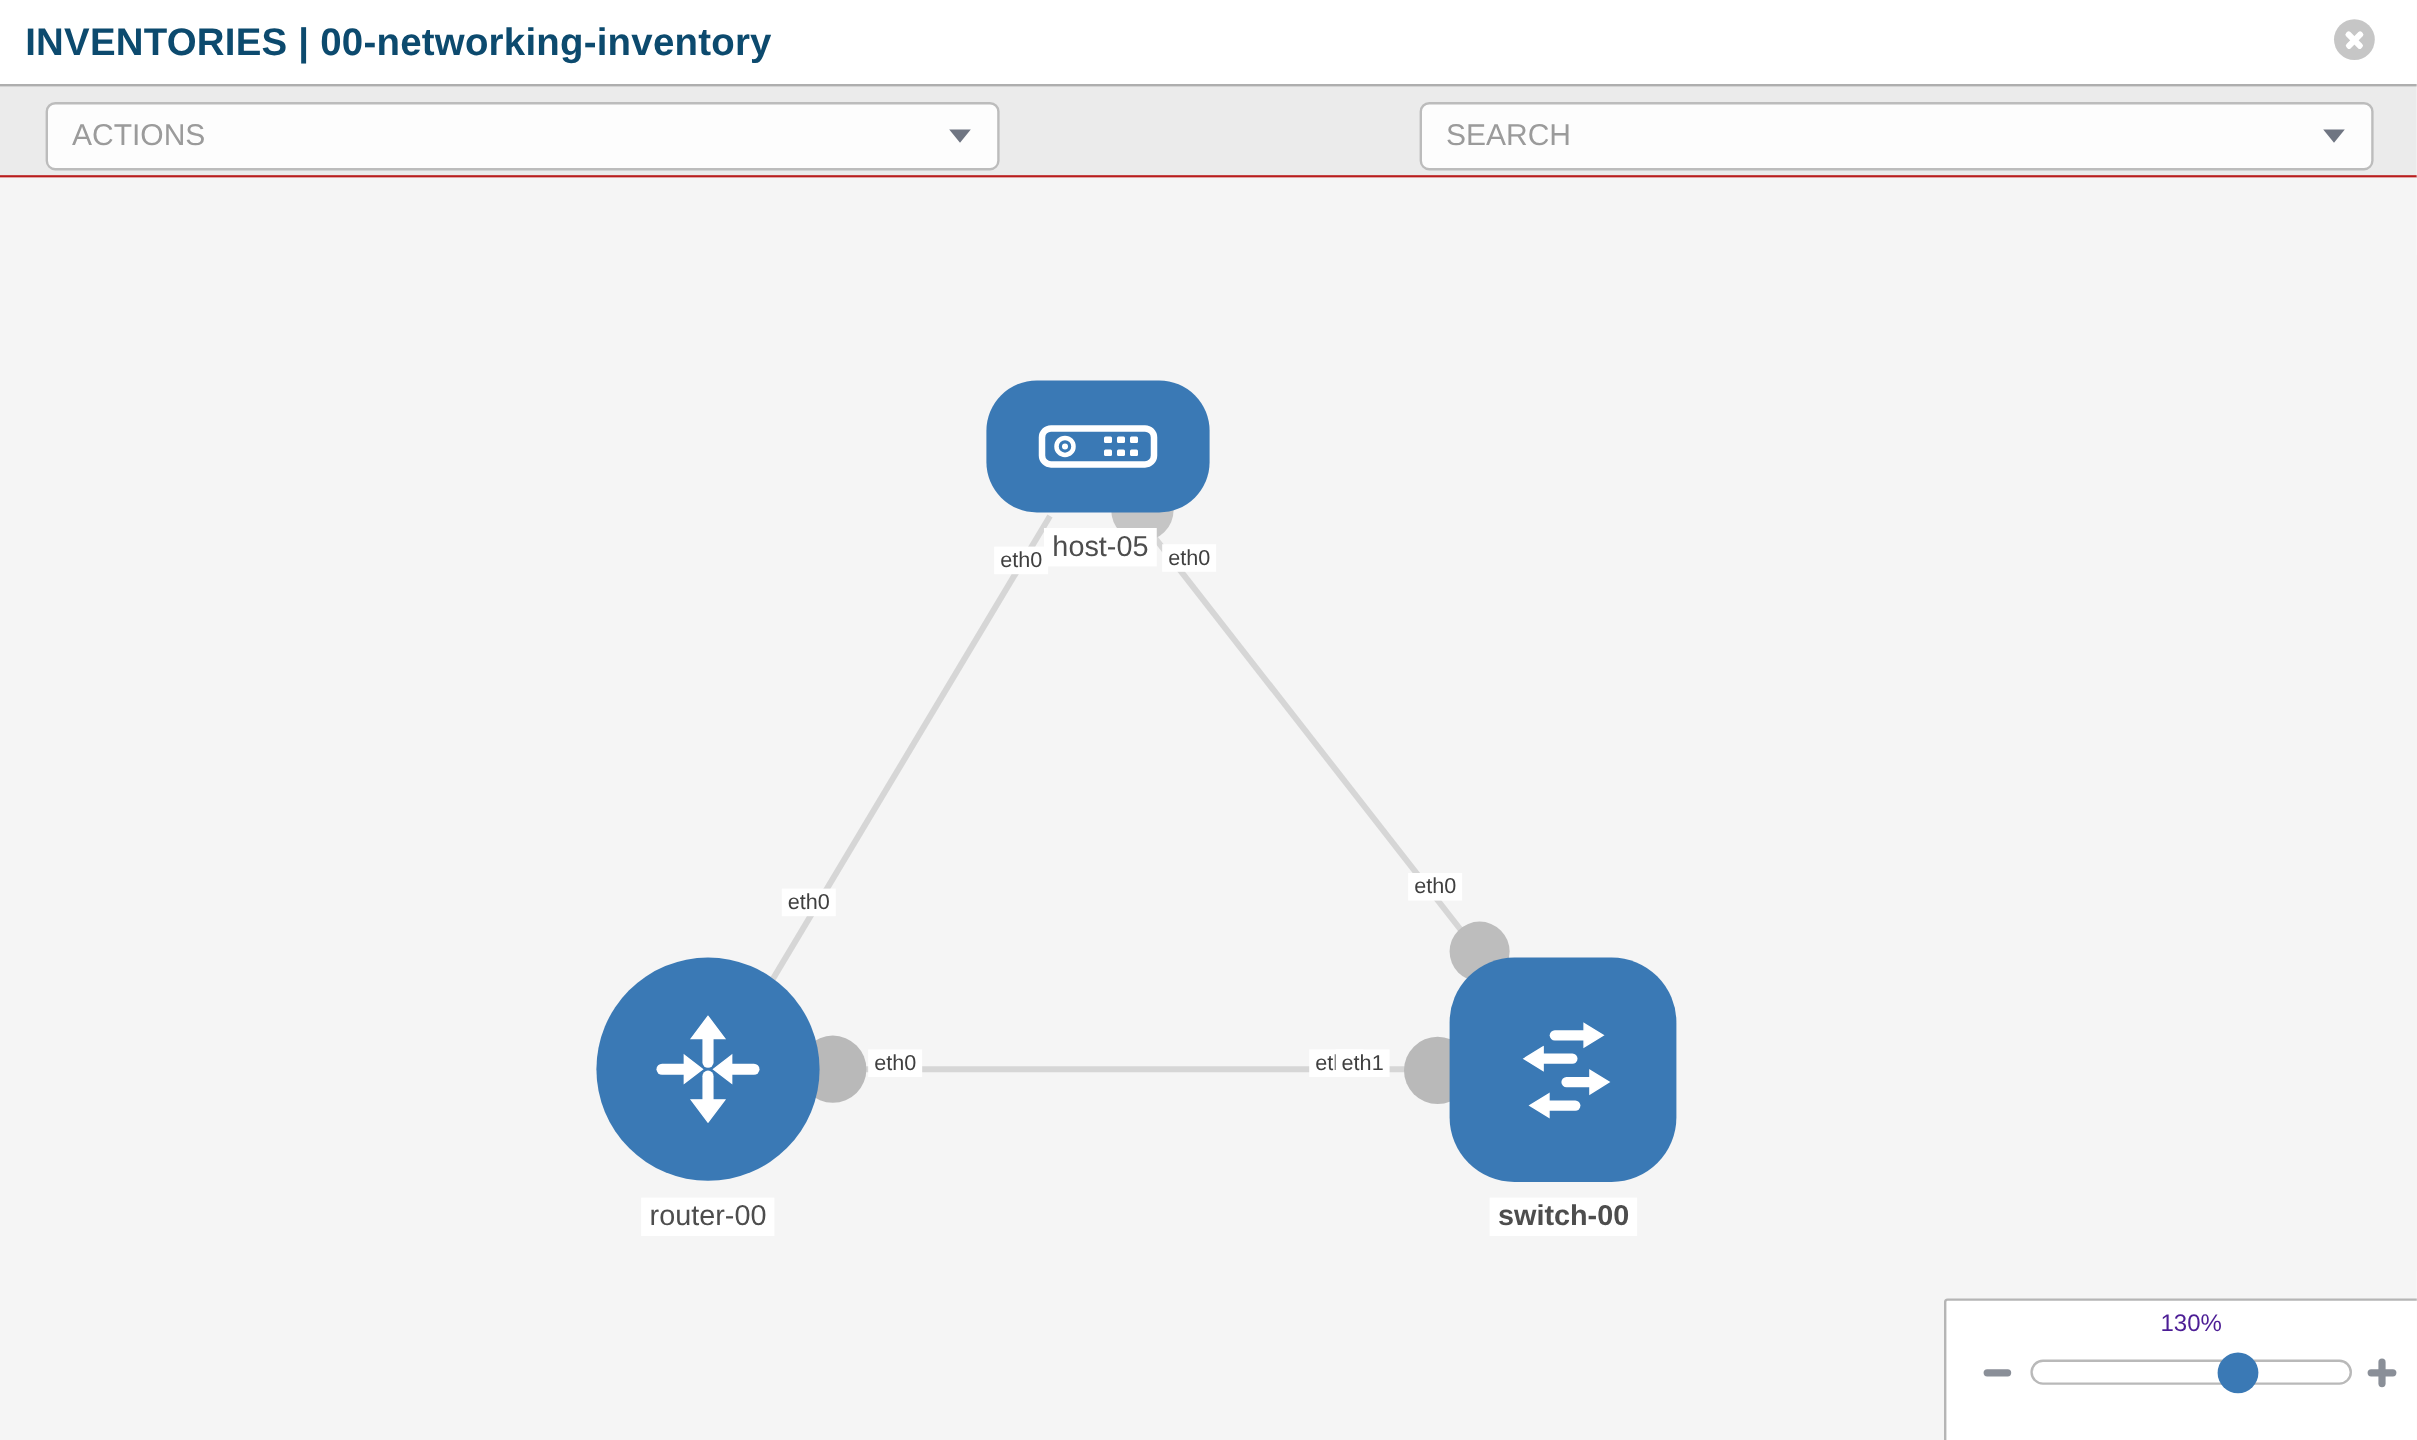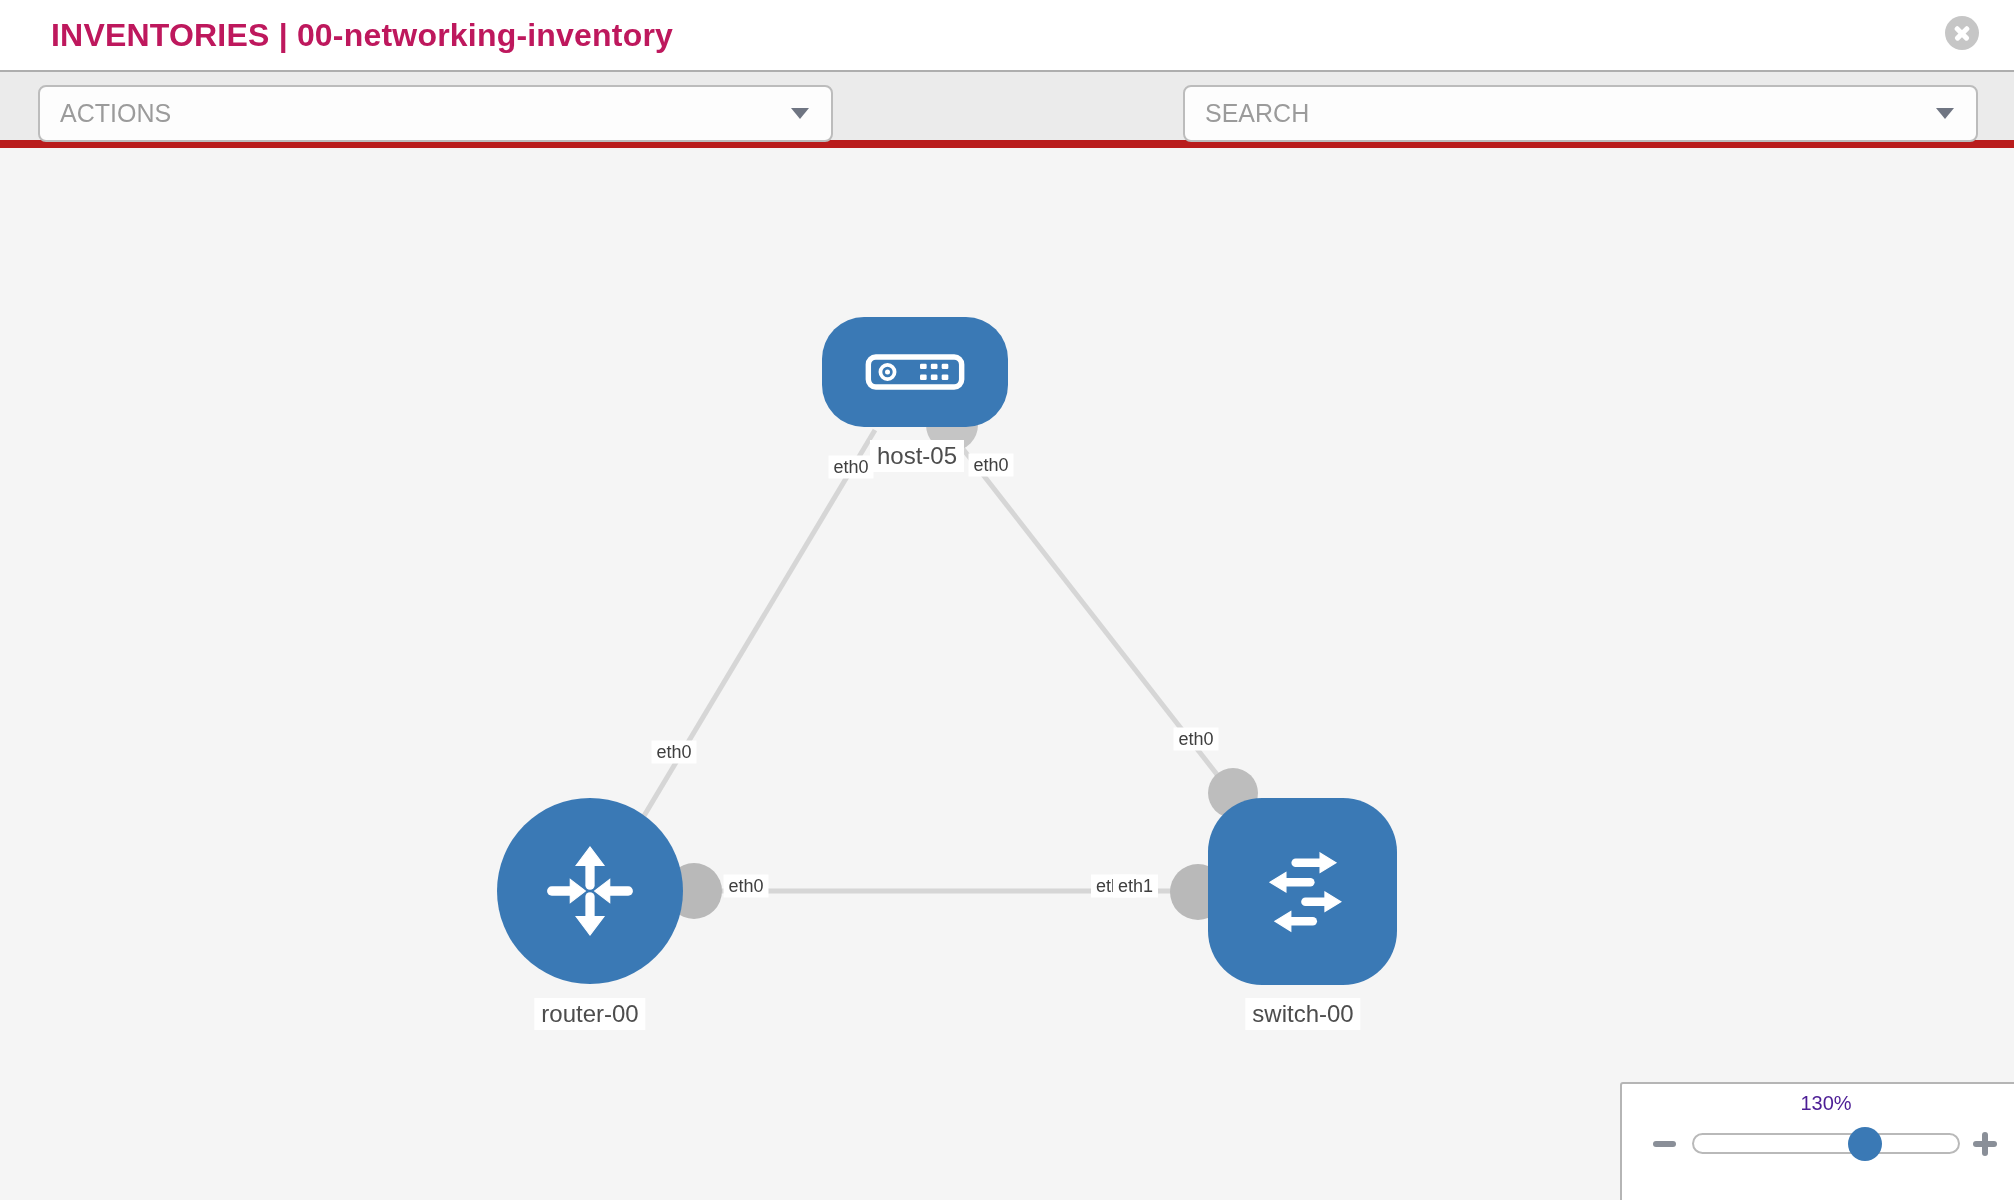--- a/index.html
+++ b/index.html
@@ -1,32 +1,32 @@
 <!DOCTYPE html>
 <html><head>
 <meta charset="utf-8">
 <style>
   * { margin:0; padding:0; box-sizing:border-box; }
   html,body { width:2014px; height:1200px; overflow:hidden; }
   body { font-family:"Liberation Sans", sans-serif; background:#fff; position:relative; }
 
   
   .header { position:absolute; top:0; left:0; width:2014px; height:70px; background:#fff; }
-  .page-title { position:absolute; left:51px; top:0; height:84px; line-height:70px;
-                font-size:32px; font-weight:bold; color:#be185d; letter-spacing:0.2px; }
+  .page-title { position:absolute; left:21px; top:0; height:84px; line-height:70px;
+                font-size:32px; font-weight:bold; color:#0c4a6e; letter-spacing:0.2px; }
   .close-btn { position:absolute; left:1945px; top:16px; width:34px; height:34px;
                border-radius:50%; background:#c6c6c6; cursor:pointer; }
   .close-btn .bar { position:absolute; left:8px; top:15px; width:18px; height:4.5px;
                     background:#fff; border-radius:2px; }
   .close-btn .bar.b1 { transform:rotate(45deg); }
   .close-btn .bar.b2 { transform:rotate(-45deg); }
 
   
   .toolbar { position:absolute; top:70px; left:0; width:2014px; height:78px;
-             background:#ebebeb; border-top:2px solid #aeaeae; border-bottom:8px solid #b91c1c; }
+             background:#ebebeb; border-top:2px solid #aeaeae; border-bottom:2px solid #b91c1c; }
   .select-box { position:absolute; top:13px; height:57px; background:#fdfdfd;
                 border:2px solid #bcbcbc; border-radius:8px; cursor:pointer; }
   .select-box .sel-label { position:absolute; left:20px; top:0; height:53px; line-height:53px;
                            font-size:25px; color:#9b9b9b; }
   .caret-down { position:absolute; right:22px; top:21px; width:0; height:0;
                 border-left:9px solid transparent; border-right:9px solid transparent;
                 border-top:11px solid #6f7582; }
   .actions-box { left:38px; width:795px; }
   .search-box  { left:1183px; width:795px;text-decoration:underline; }
   .tool-icon-btn { position:absolute; top:89px; width:52px; height:52px; cursor:pointer;
@@ -44,21 +44,21 @@
   .node-host   { left:822px; top:169px; width:186px; height:110px; border-radius:42px; }
   .node-router { left:497px; top:650px; width:186px; height:186px; border-radius:50%; }
   .node-switch { left:1208px; top:650px; width:189px; height:187px; border-radius:54px; }
 
   .graph-label { position:absolute; transform:translate(-50%,-50%); background:#fff;
                  color:#4d4d4d; white-space:nowrap; }
   .node-label { font-size:24px; padding:2px 7px; }
   .iface-label { font-size:18px; padding:1px 5px; color:#3f3f3f; }
   .lab-host       { left:917px;  top:308px; }
   .lab-router     { left:590px;  top:866px;text-align:center; }
-  .lab-switch     { left:1303px; top:866px; }
+  .lab-switch     { left:1303px; top:866px;font-weight:bold; }
   .if-host-left   { left:851px;  top:319px; }
   .if-host-right  { left:991px;  top:317px; }
   .if-router-top  { left:674px;  top:604px; }
   .if-switch-top  { left:1196px; top:591px; }
   .if-mid-left    { left:746px;  top:738px; }
   .if-overlap { position:absolute; top:738px; transform:translateY(-50%); background:#fff;
                 font-size:18px; padding:1px 5px; color:#3f3f3f; white-space:nowrap; }
   .if-mid-back  { left:1091px; }
   .if-mid-front { left:1113px;text-align:center; }
 

